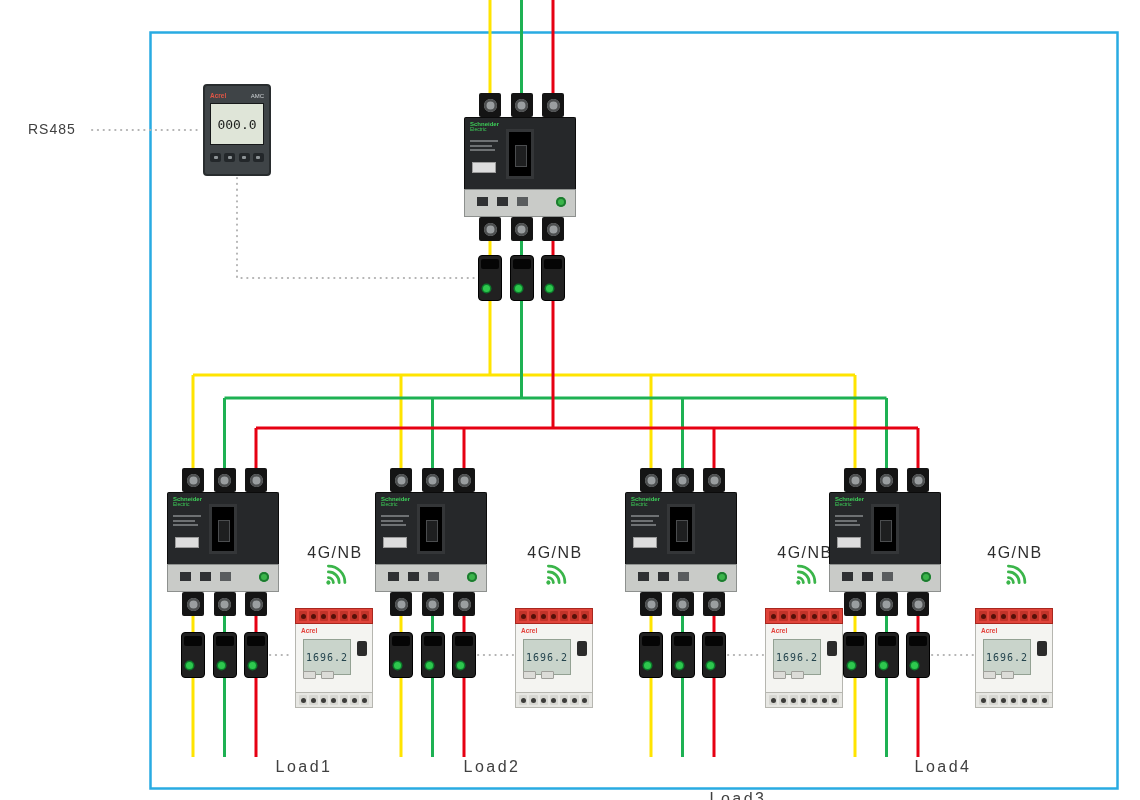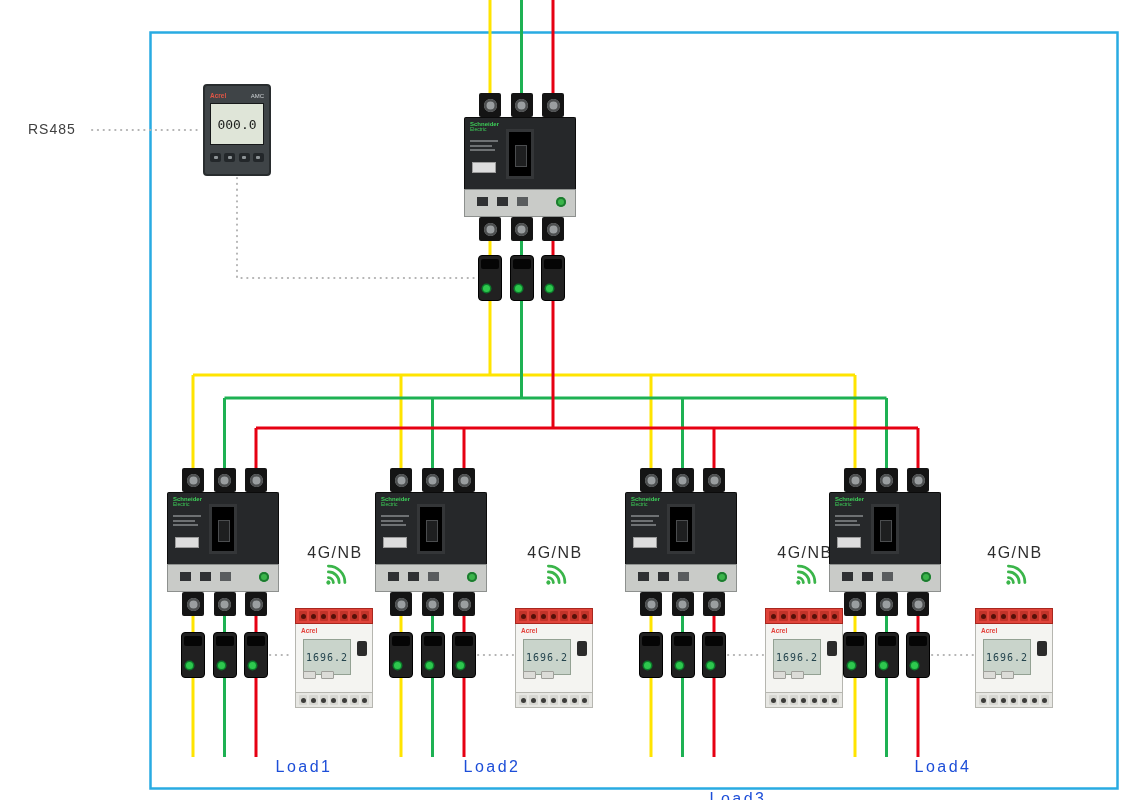--- a/index.html
+++ b/index.html
@@ -69,21 +69,21 @@
   .pm-brand{font-size:6.5px;font-weight:bold;color:#e05545}
   .pm-model{font-size:6px;color:#cfd3d6}
   .pm-lcd{margin-top:3px;height:42px;background:#dfe5d8;border:1px solid #17191a;display:flex;align-items:center;justify-content:center;
     font-family:"DejaVu Sans Mono",monospace;font-size:13px;color:#1d1f1d}
   .pm-btns{display:flex;justify-content:space-between;margin-top:8px}
   .pm-btns span{width:11px;height:9px;background:#23272a;border-radius:2px;position:relative}
   .pm-btns span::after{content:"";position:absolute;left:3.5px;top:3px;width:4px;height:3px;background:#8d9396;border-radius:1px}
 
   
   .rs485{font-size:14px;letter-spacing:1px;color:#3f3f3f}
-  .load-label{width:84px;text-align:center;font-size:16px;letter-spacing:2.5px;color:#1d4ed8}
+  .load-label{width:84px;text-align:center;font-size:16px;letter-spacing:2.5px;color:#404040}
   .wireless{width:72px;text-align:center}
   .wl-text{font-size:16px;letter-spacing:1.5px;color:#2d2d2d}
   .wifi-icon{display:inline-block;margin-top:2px;transform:rotate(45deg)}
   .wifi-icon svg{display:block}
 </style>
 </head>
 <body>
 
 <div class="stage">
 

